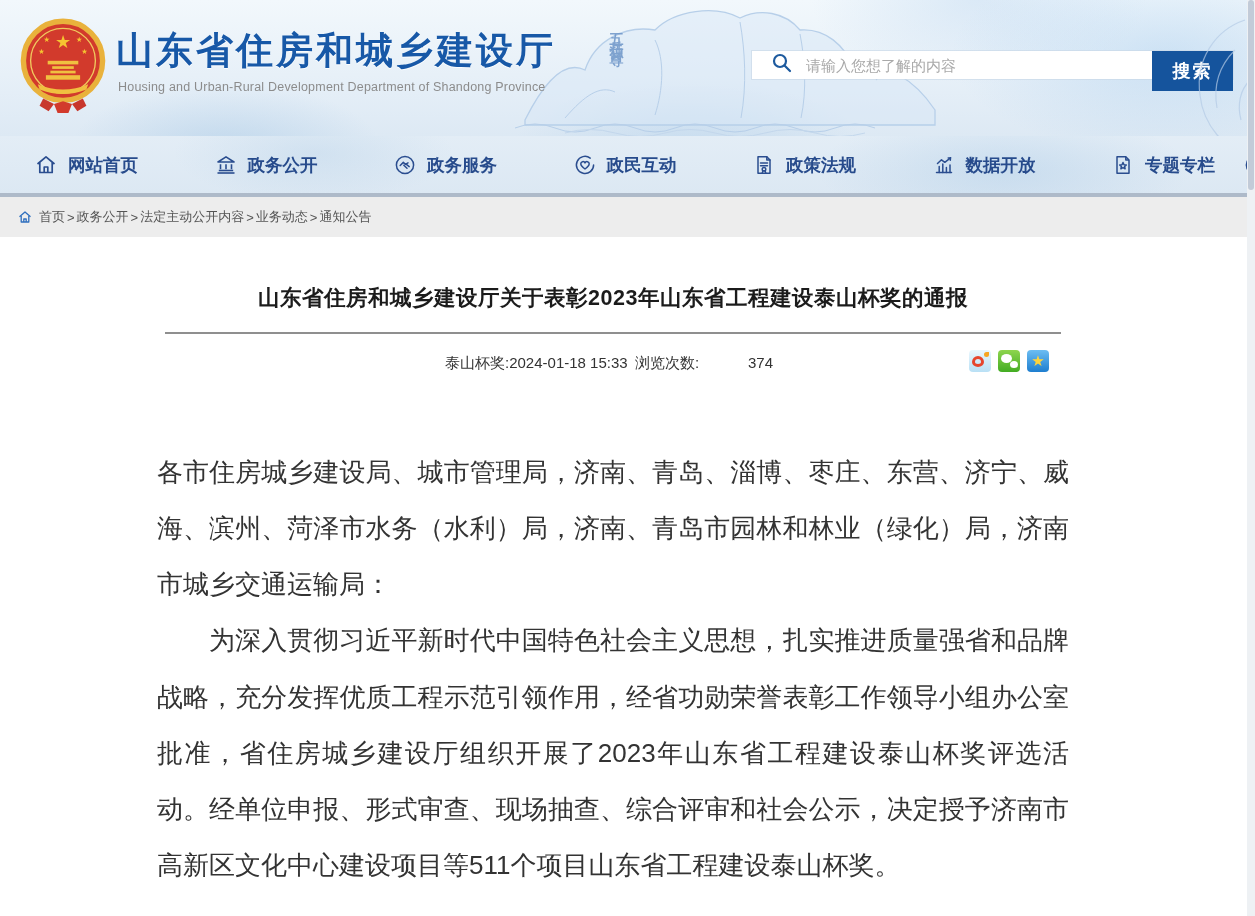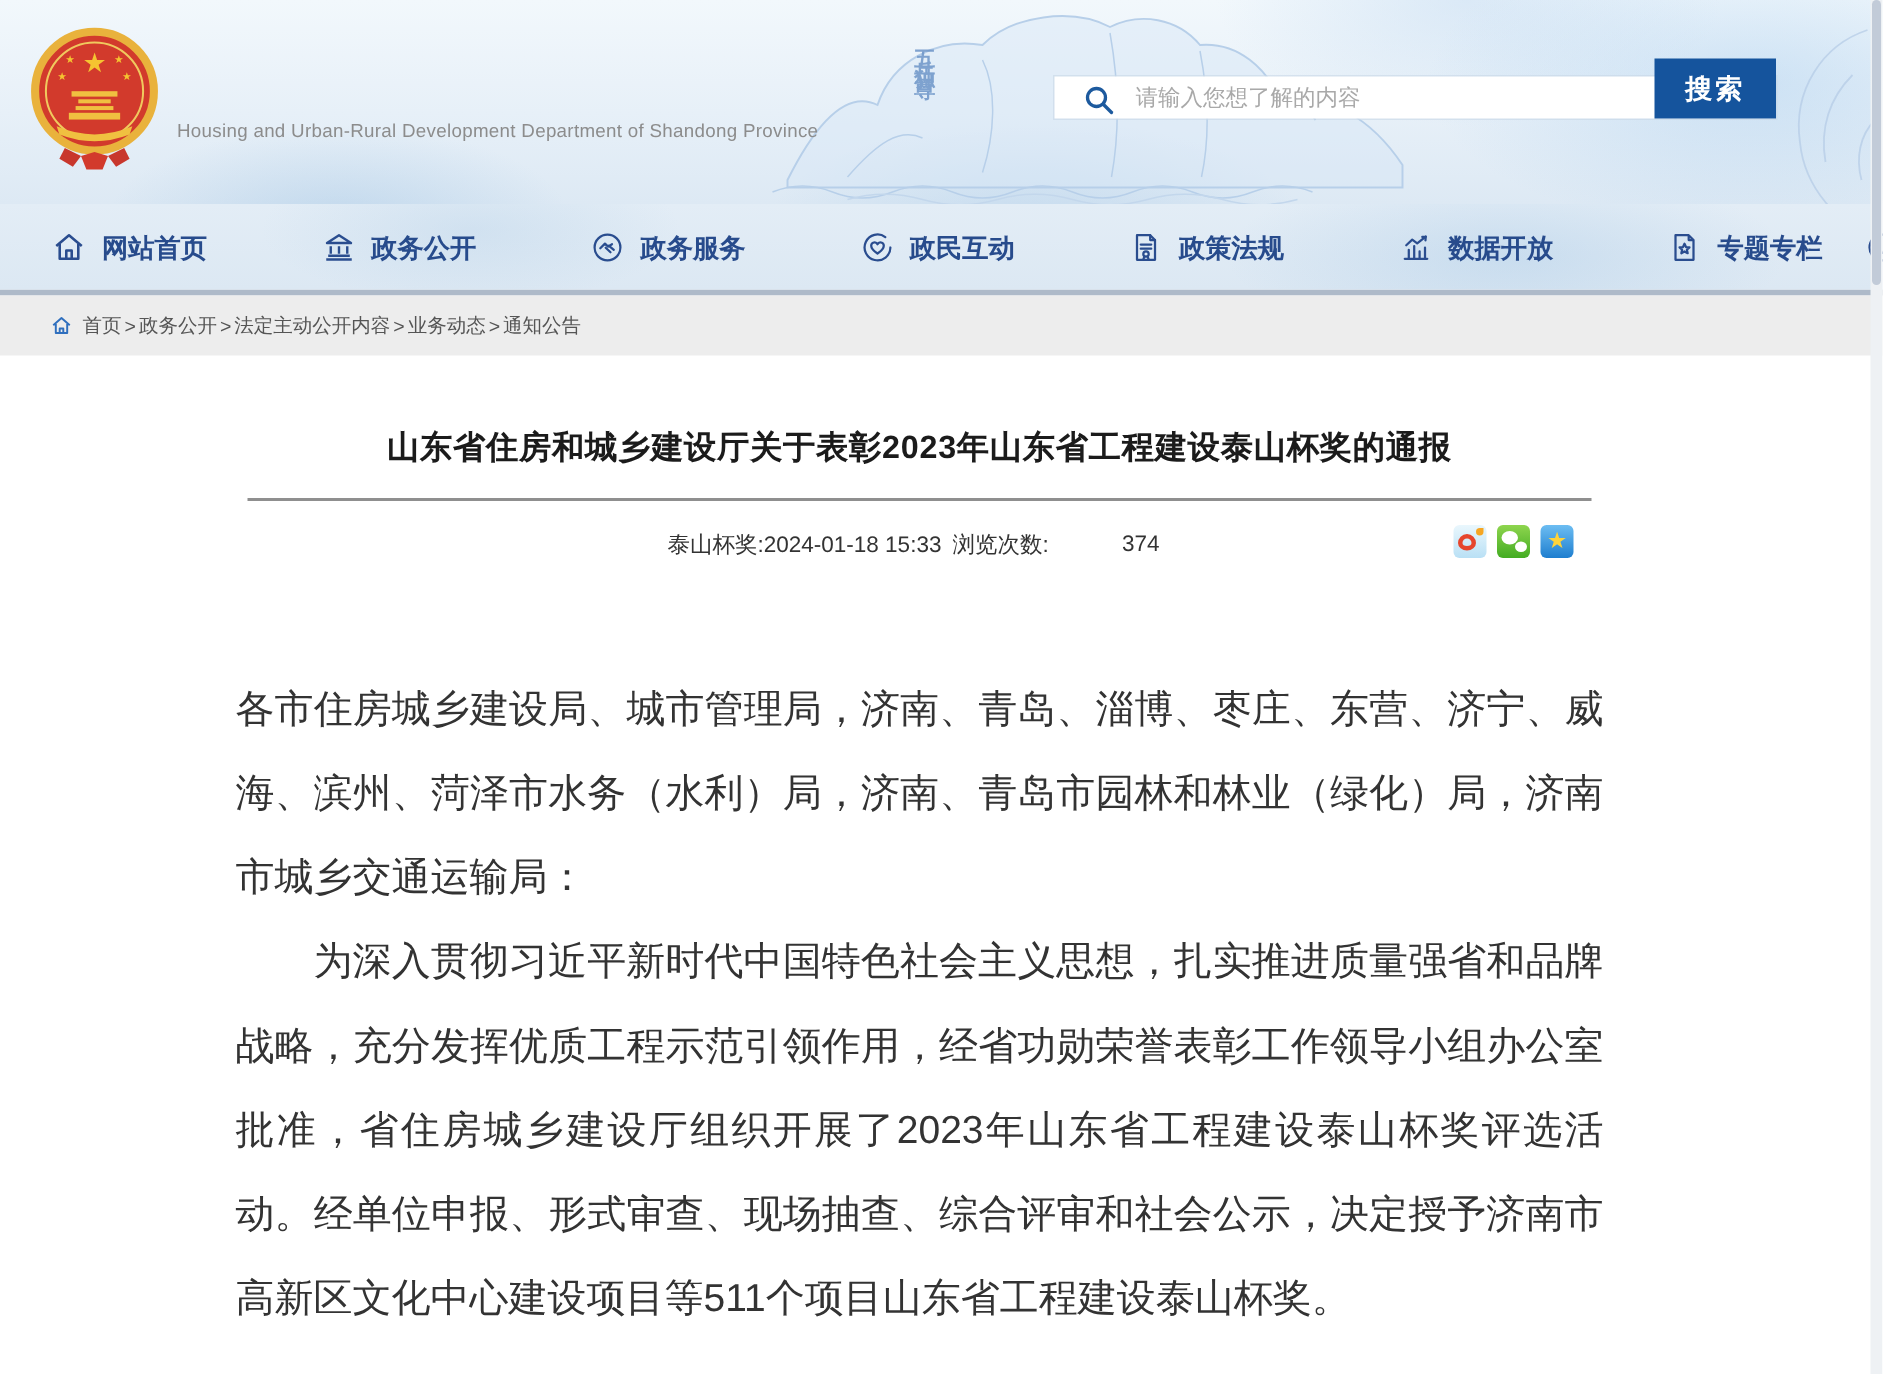--- a/index.html
+++ b/index.html
@@ -21,22 +21,22 @@
     color:#1758a7; letter-spacing:3px; white-space:nowrap;
     text-shadow:0 1px 0 rgba(255,255,255,.8); }
   .site-sub { position:absolute; left:118px; top:80px; font-size:12.5px; color:#8c8c8c;
     letter-spacing:.2px; white-space:nowrap; }
   .artwork { position:absolute; left:505px; top:0; width:540px; height:136px; pointer-events:none; }
   .artwork-text { position:absolute; left:608px; top:22px; writing-mode:vertical-rl;
     text-orientation:upright; font-size:14px; font-weight:bold; color:#6d95c8;
     letter-spacing:6px; opacity:.85; }
   .artwork-right { position:absolute; right:0; top:0; width:160px; height:195px;
     pointer-events:none; z-index:0; }
-  .search-box { position:absolute; left:703px; top:51px; width:481px; height:28px;
-    background:#fff; display:flex; align-items:flex-end; box-shadow:0 0 0 1px rgba(200,215,230,.6); }
+  .search-box { position:absolute; left:752px; top:51px; width:481px; height:28px;
+    background:#fff; display:flex; align-items:flex-start; box-shadow:0 0 0 1px rgba(200,215,230,.6); }
   .search-icon { margin-left:18px; flex:0 0 auto; }
   .search-input { flex:1; border:none; outline:none; height:100%; margin-left:12px;
     font-size:15px; color:#333; background:transparent; }
   .search-input::placeholder { color:#a9a9a9; }
   .search-btn { width:81px; height:40px; border:none; background:#15549d; color:#fff;
     font-size:18px; font-weight:bold; letter-spacing:2px; cursor:pointer;
     font-family:Liberation Mono, monospace; }
 
   
   .nav { position:relative; height:57px; display:flex; align-items:center;
@@ -49,21 +49,21 @@
     margin-right:auto; position:relative; z-index:1; }
   .nav-item:last-of-type { margin-right:0;font-family:Liberation Serif, serif; }
   .nav-label { font-size:17.5px; font-weight:bold; color:#274b8c; white-space:nowrap; }
   .nav-ic { width:24px; height:24px; flex:0 0 auto; }
   .nav-partial { position:absolute; right:-12px; top:17px; z-index:1; }
 
   .nav-divider { height:4px; background:#aebac9; }
 
   
   .crumbbar { height:40px; background:#ededed; display:flex; align-items:center;
-    padding-left:34px; font-size:13px; color:#555; }
+    padding-left:18px; font-size:13px; color:#555; }
   .crumb-home-icon { margin-right:7px; display:flex; }
   .crumb a, .crumb { color:#555; text-decoration:none; cursor:pointer; }
   .crumb-sep { margin:0 2px; color:#555; }
 
   
   .content { width:912px; margin-left:157px; position:relative; }
   .art-title { margin-top:46px; text-align:center; font-size:21.5px; font-weight:bold;
     color:#1b1b1b; letter-spacing:.5px; }
   .title-rule { margin:20px 8px 0 8px; border:none; border-top:2px solid #8f8f8f; }
   .meta { position:relative; height:28px; margin-top:16px; font-size:15px; color:#333; }
@@ -124,20 +124,21 @@
         <rect x="33" y="48" width="34" height="4" fill="#f0c040"></rect>
         <rect x="38" y="54" width="24" height="3" fill="#f0c040"></rect>
         <rect x="36" y="59" width="28" height="3" fill="#f0c040"></rect>
         <rect x="31" y="64" width="38" height="5" fill="#f0c040"></rect>
         <path d="M22 74 Q50 86 78 74 L76 80 Q50 90 24 80 Z" fill="#f0c040"></path>
         <path d="M28 90 L40 96 L34 104 L24 98 Z" fill="#c8372d"></path>
         <path d="M72 90 L60 96 L66 104 L76 98 Z" fill="#c8372d"></path>
         <path d="M40 96 L50 93 L60 96 L56 106 L44 106 Z" fill="#d23a2c"></path>
       </svg>
     </div>
+    <div class="site-title">山东省住房和城乡建设厅</div>
     <div class="site-sub">Housing and Urban-Rural Development Department of Shandong Province</div>
 
     <div class="search-box">
       <svg class="search-icon" width="24" height="24" viewBox="0 0 24 24" fill="none">
         <circle cx="10" cy="10" r="6" stroke="#1d5a9e" stroke-width="2.2"></circle>
         <path d="M14.5 14.5 L20 20" stroke="#1d5a9e" stroke-width="2.2" stroke-linecap="round"></path>
       </svg>
       <input class="search-input" placeholder="请输入您想了解的内容" style="">
       <button class="search-btn">搜索</button>
     </div>

